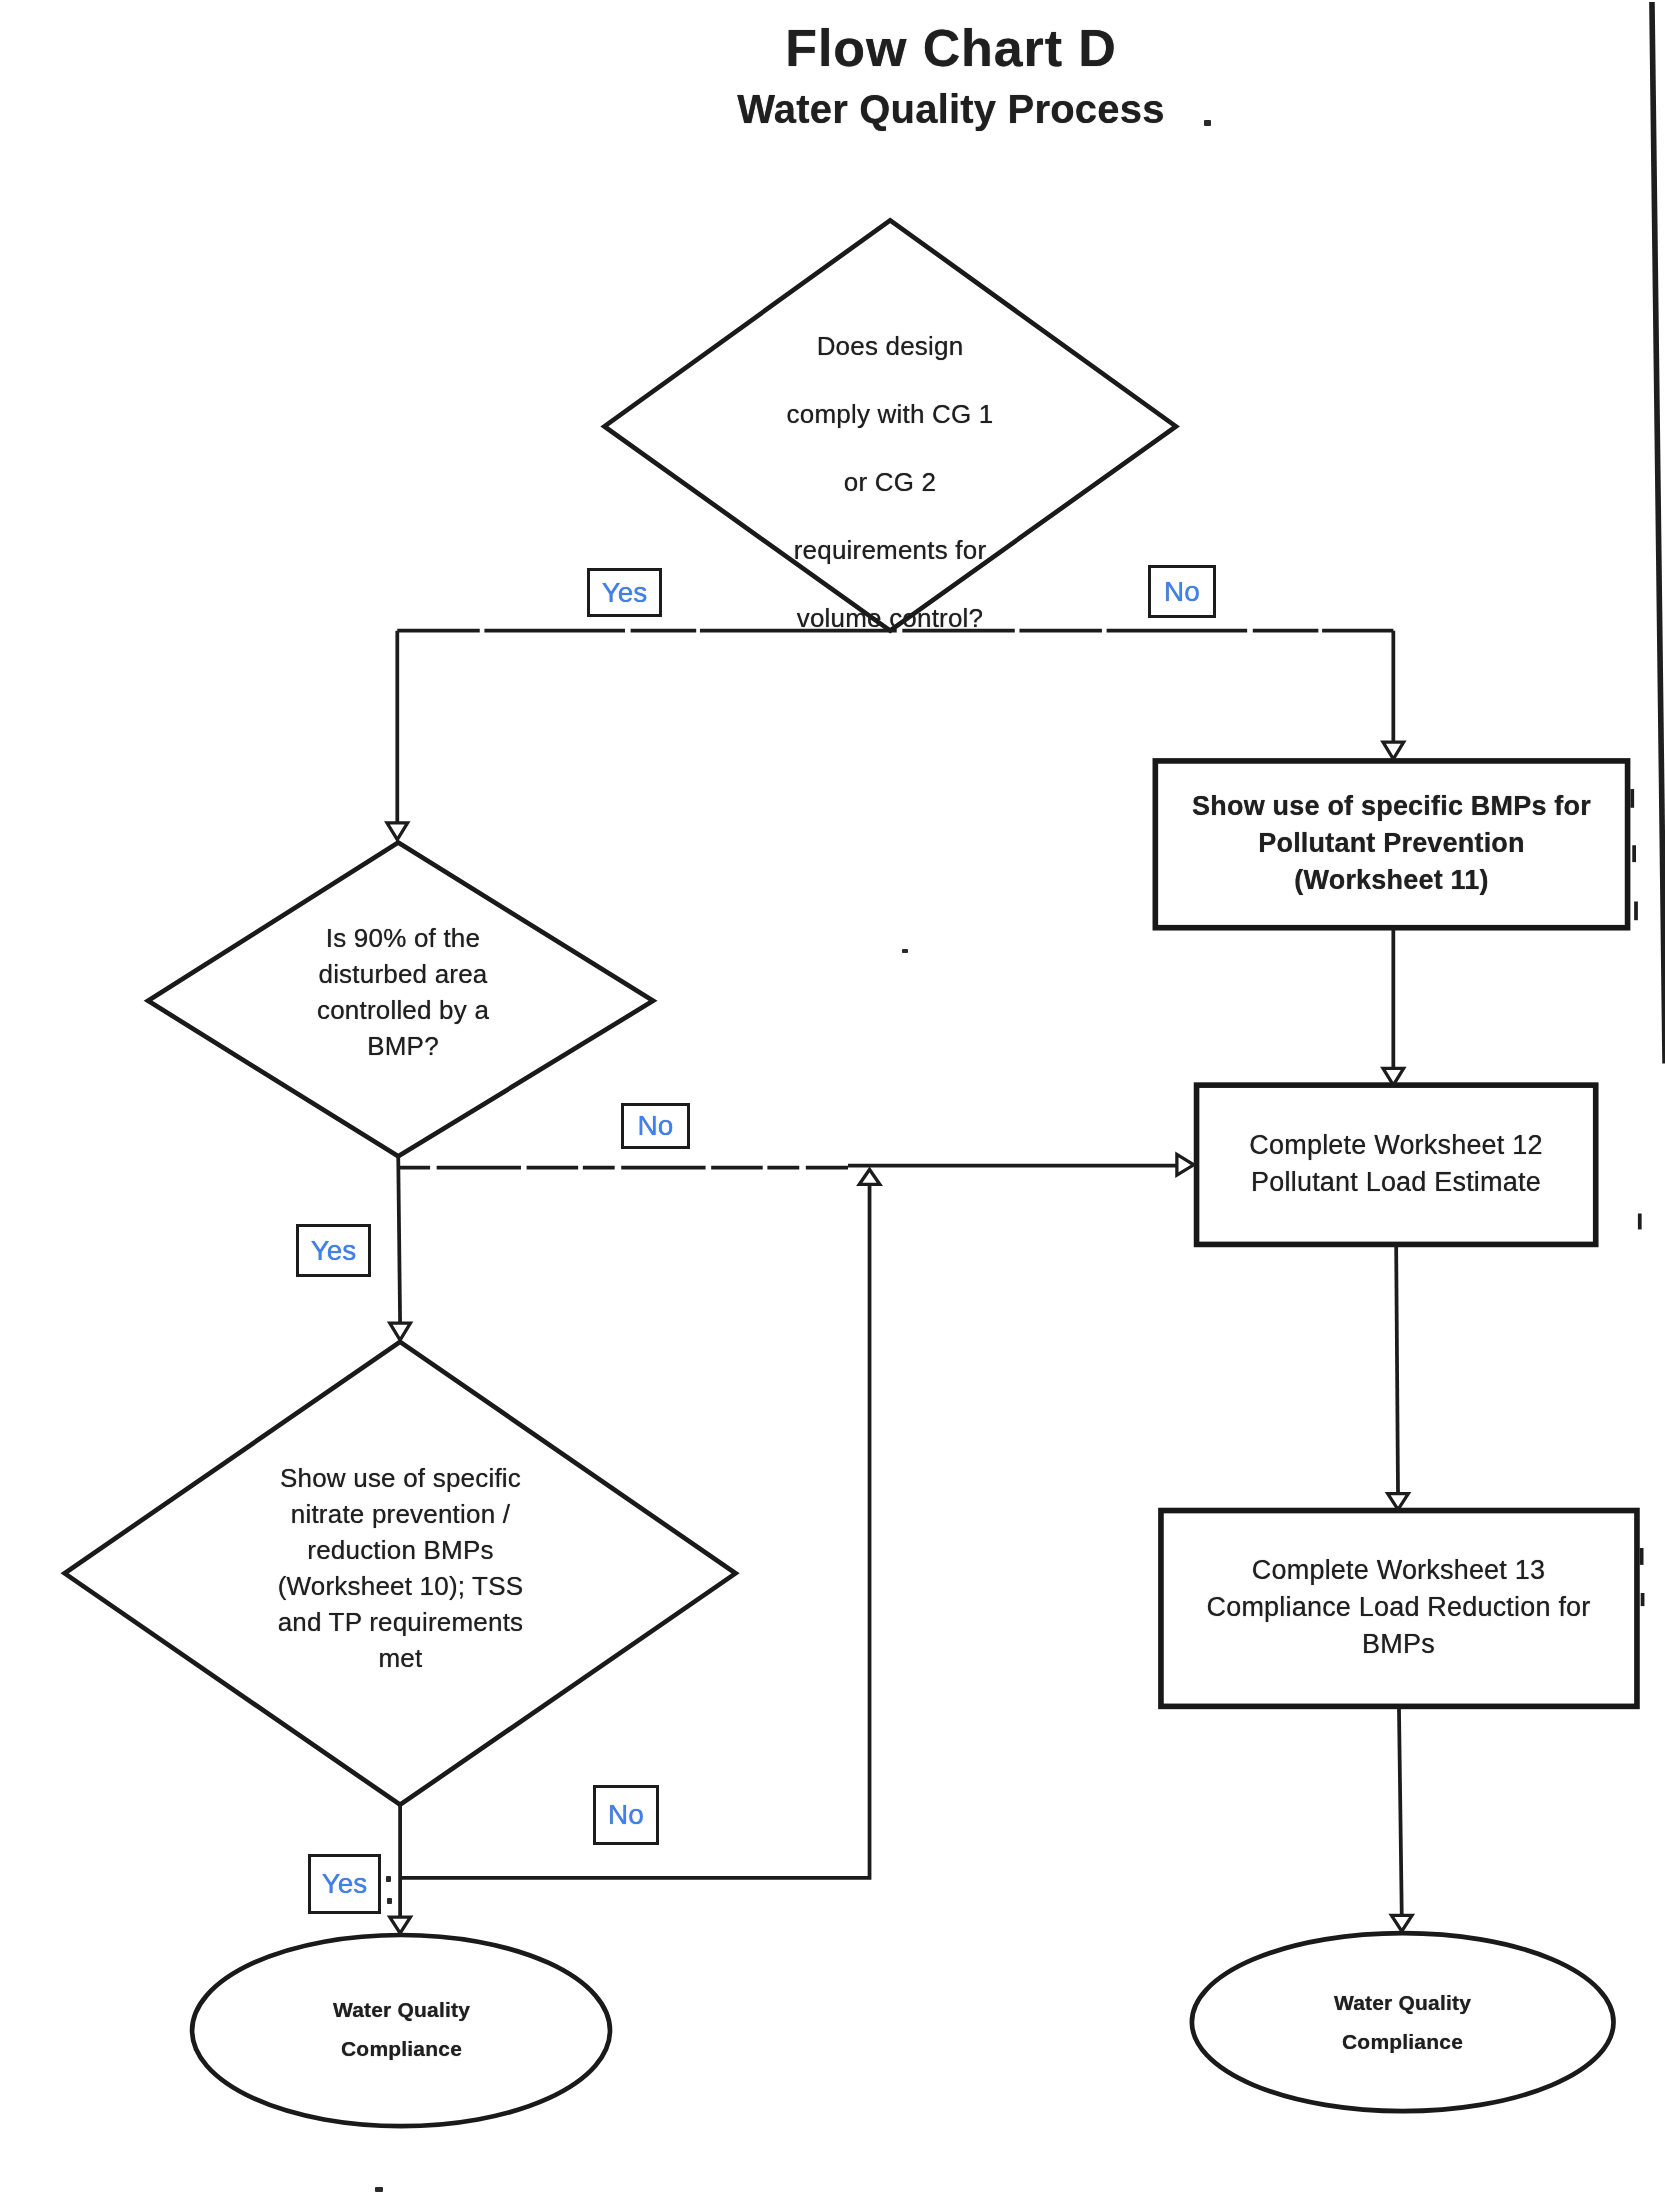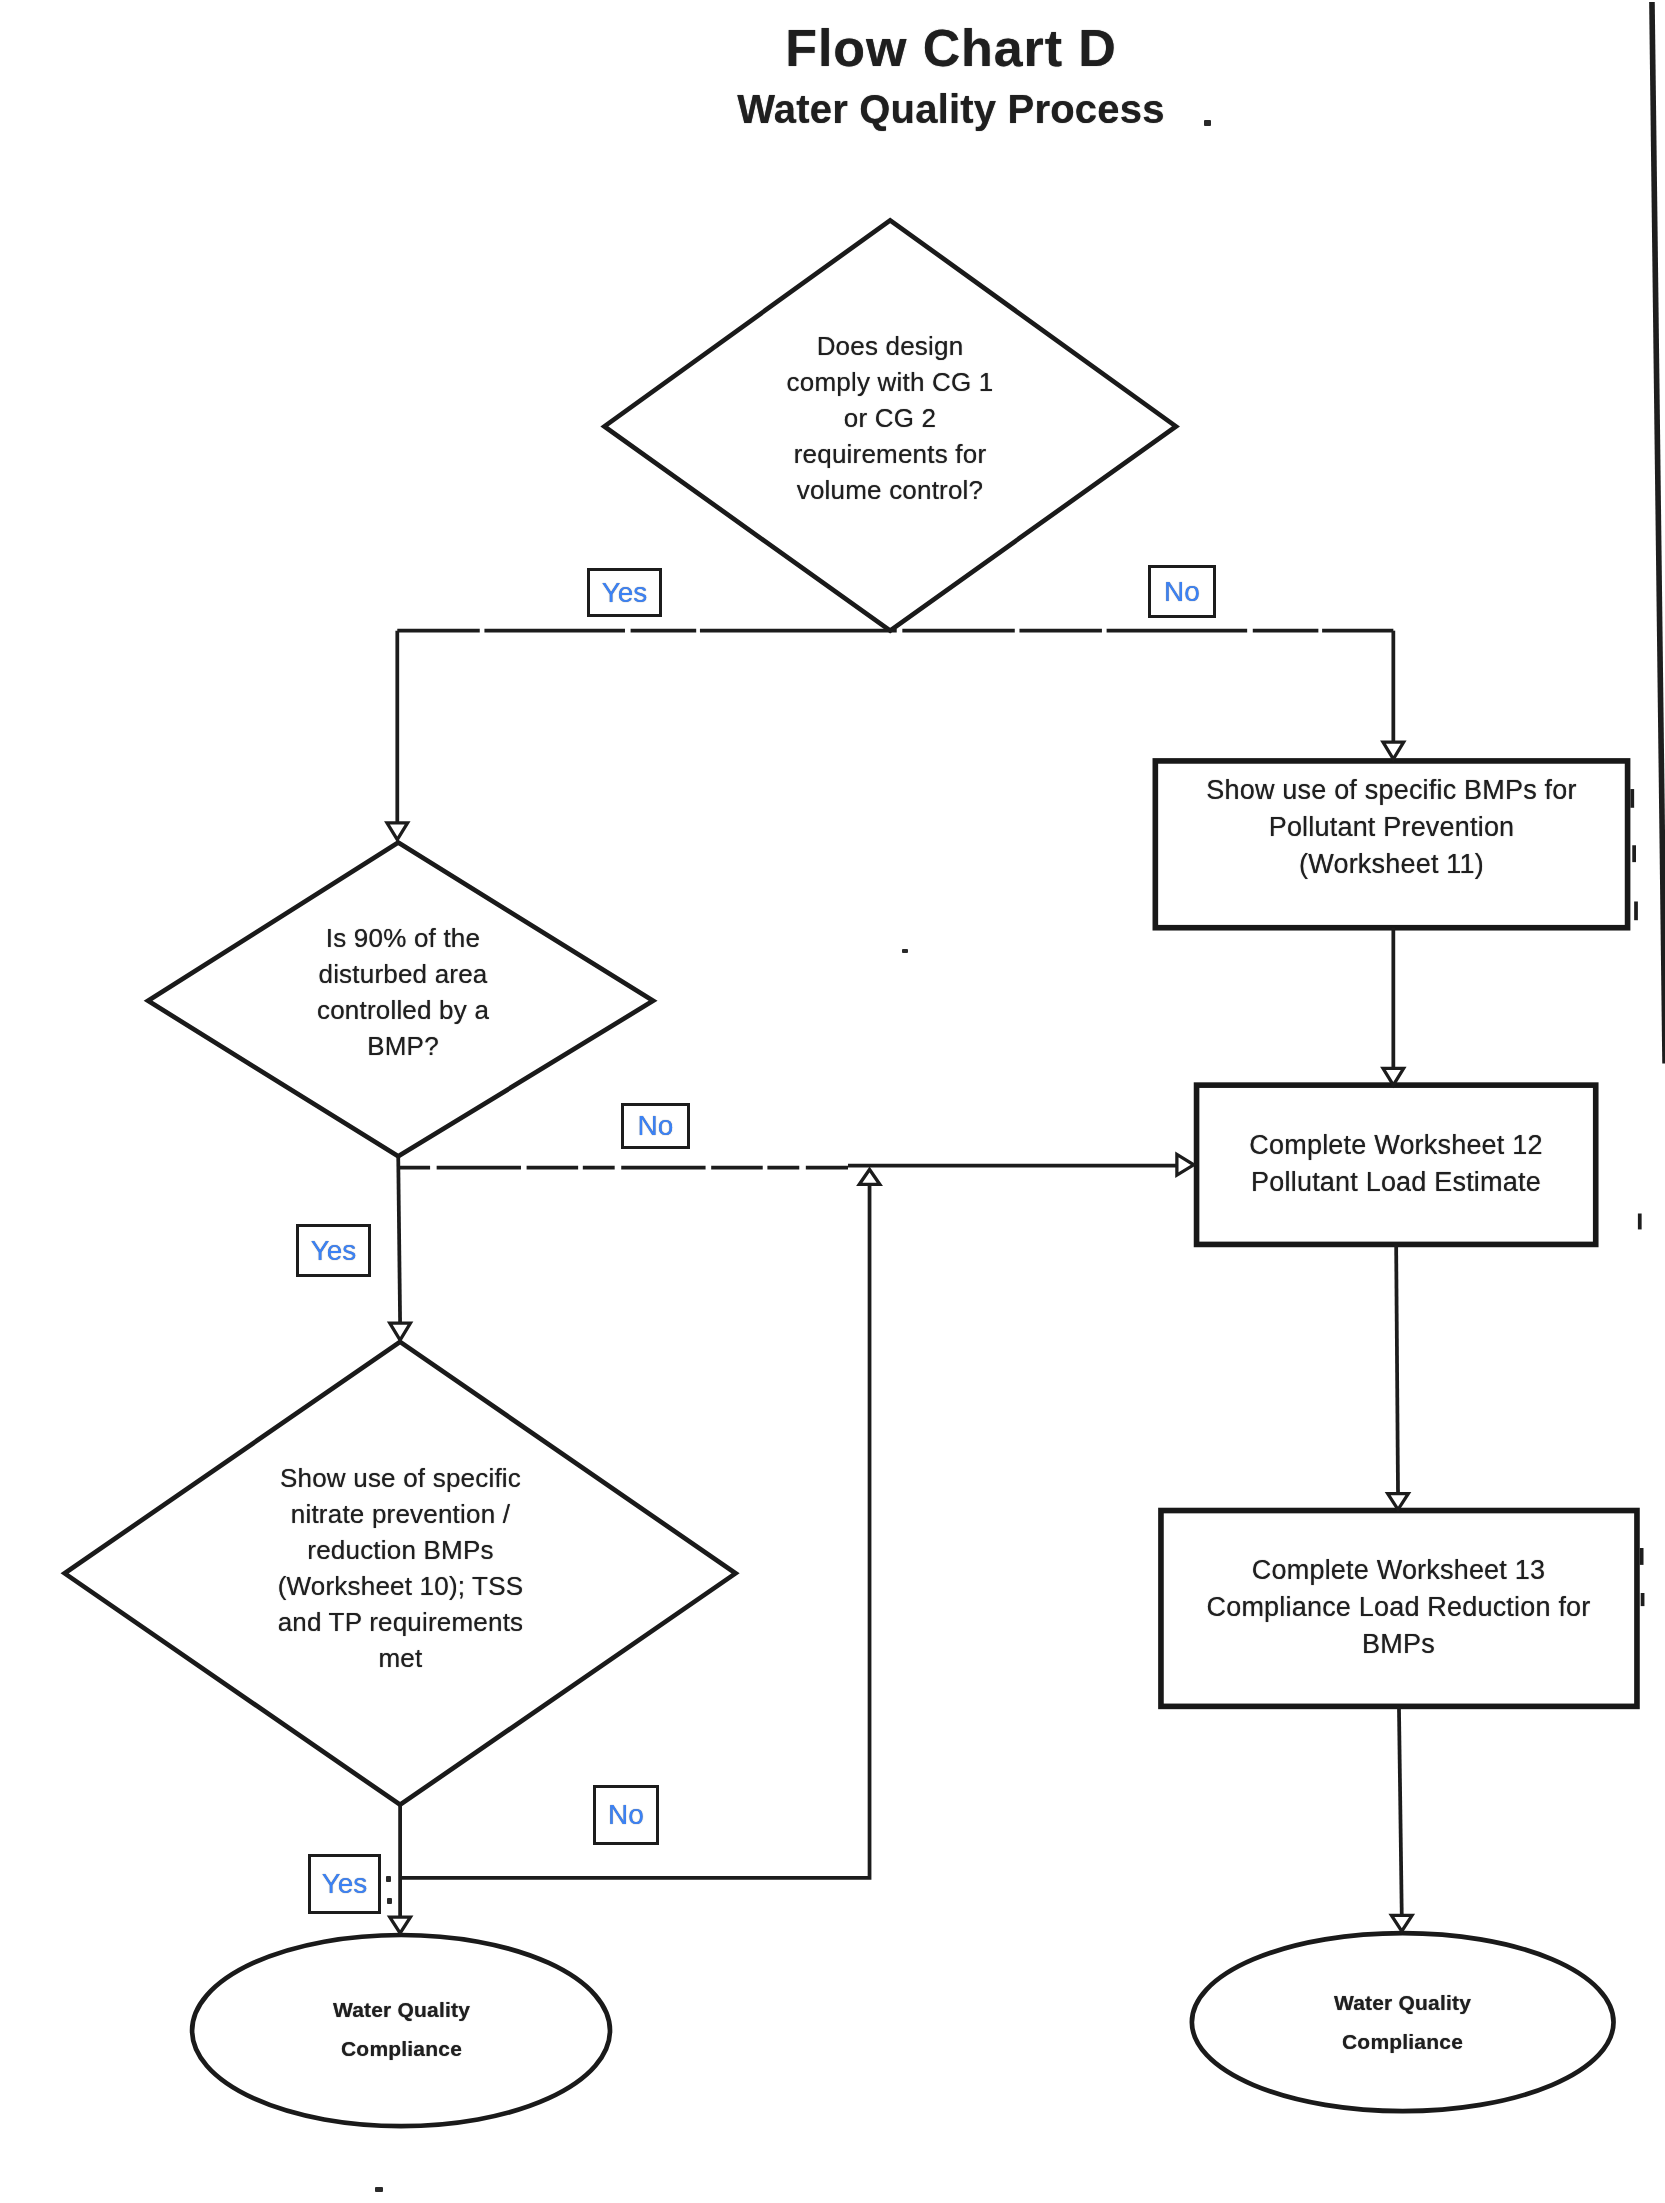--- a/index.html
+++ b/index.html
@@ -97,21 +97,21 @@
       <path d="M1746,962 V982" stroke-width="4"></path>
       <path d="M1750,1295 V1312" stroke-width="4"></path>
       <path d="M1752,1652 V1670" stroke-width="4"></path>
       <path d="M1753,1700 V1714" stroke-width="4"></path>
     </g>
   </svg>
 
   <div class="txt page-title" style="left:595px;top:19px;width:712px;height:58px;">Flow Chart D</div>
   <div class="txt page-subtitle" style="left:595px;top:86px;width:712px;height:47px;">Water Quality Process</div>
 
-  <div class="txt node-text" style="left:693px;top:328px;width:394px;">
+  <div class="txt node-text" style="left:693px;top:328px;width:394px;gap:32px;">
     <span>Does design</span>
     <span>comply with CG 1</span>
     <span>or CG 2</span>
     <span>requirements for</span>
     <span>volume control?</span>
   </div>
 
   <div class="txt node-text" style="left:225px;top:920px;width:356px;">
     <span>Is 90% of the</span>
     <span>disturbed area</span>
@@ -121,21 +121,21 @@
 
   <div class="txt node-text" style="left:185px;top:1460px;width:431px;">
     <span>Show use of specific</span>
     <span>nitrate prevention /</span>
     <span>reduction BMPs</span>
     <span>(Worksheet 10); TSS</span>
     <span>and TP requirements</span>
     <span>met</span>
   </div>
 
-  <div class="txt box-text" style="left:1165px;top:772px;width:453px;">
+  <div class="txt box-text" style="left:1165px;top:788px;width:453px;font-weight:bold;">
     <span>Show use of specific BMPs for</span>
     <span>Pollutant Prevention</span>
     <span>(Worksheet 11)</span>
   </div>
 
   <div class="txt box-text" style="left:1206px;top:1127px;width:380px;">
     <span>Complete Worksheet 12</span>
     <span>Pollutant Load Estimate</span>
   </div>
 

